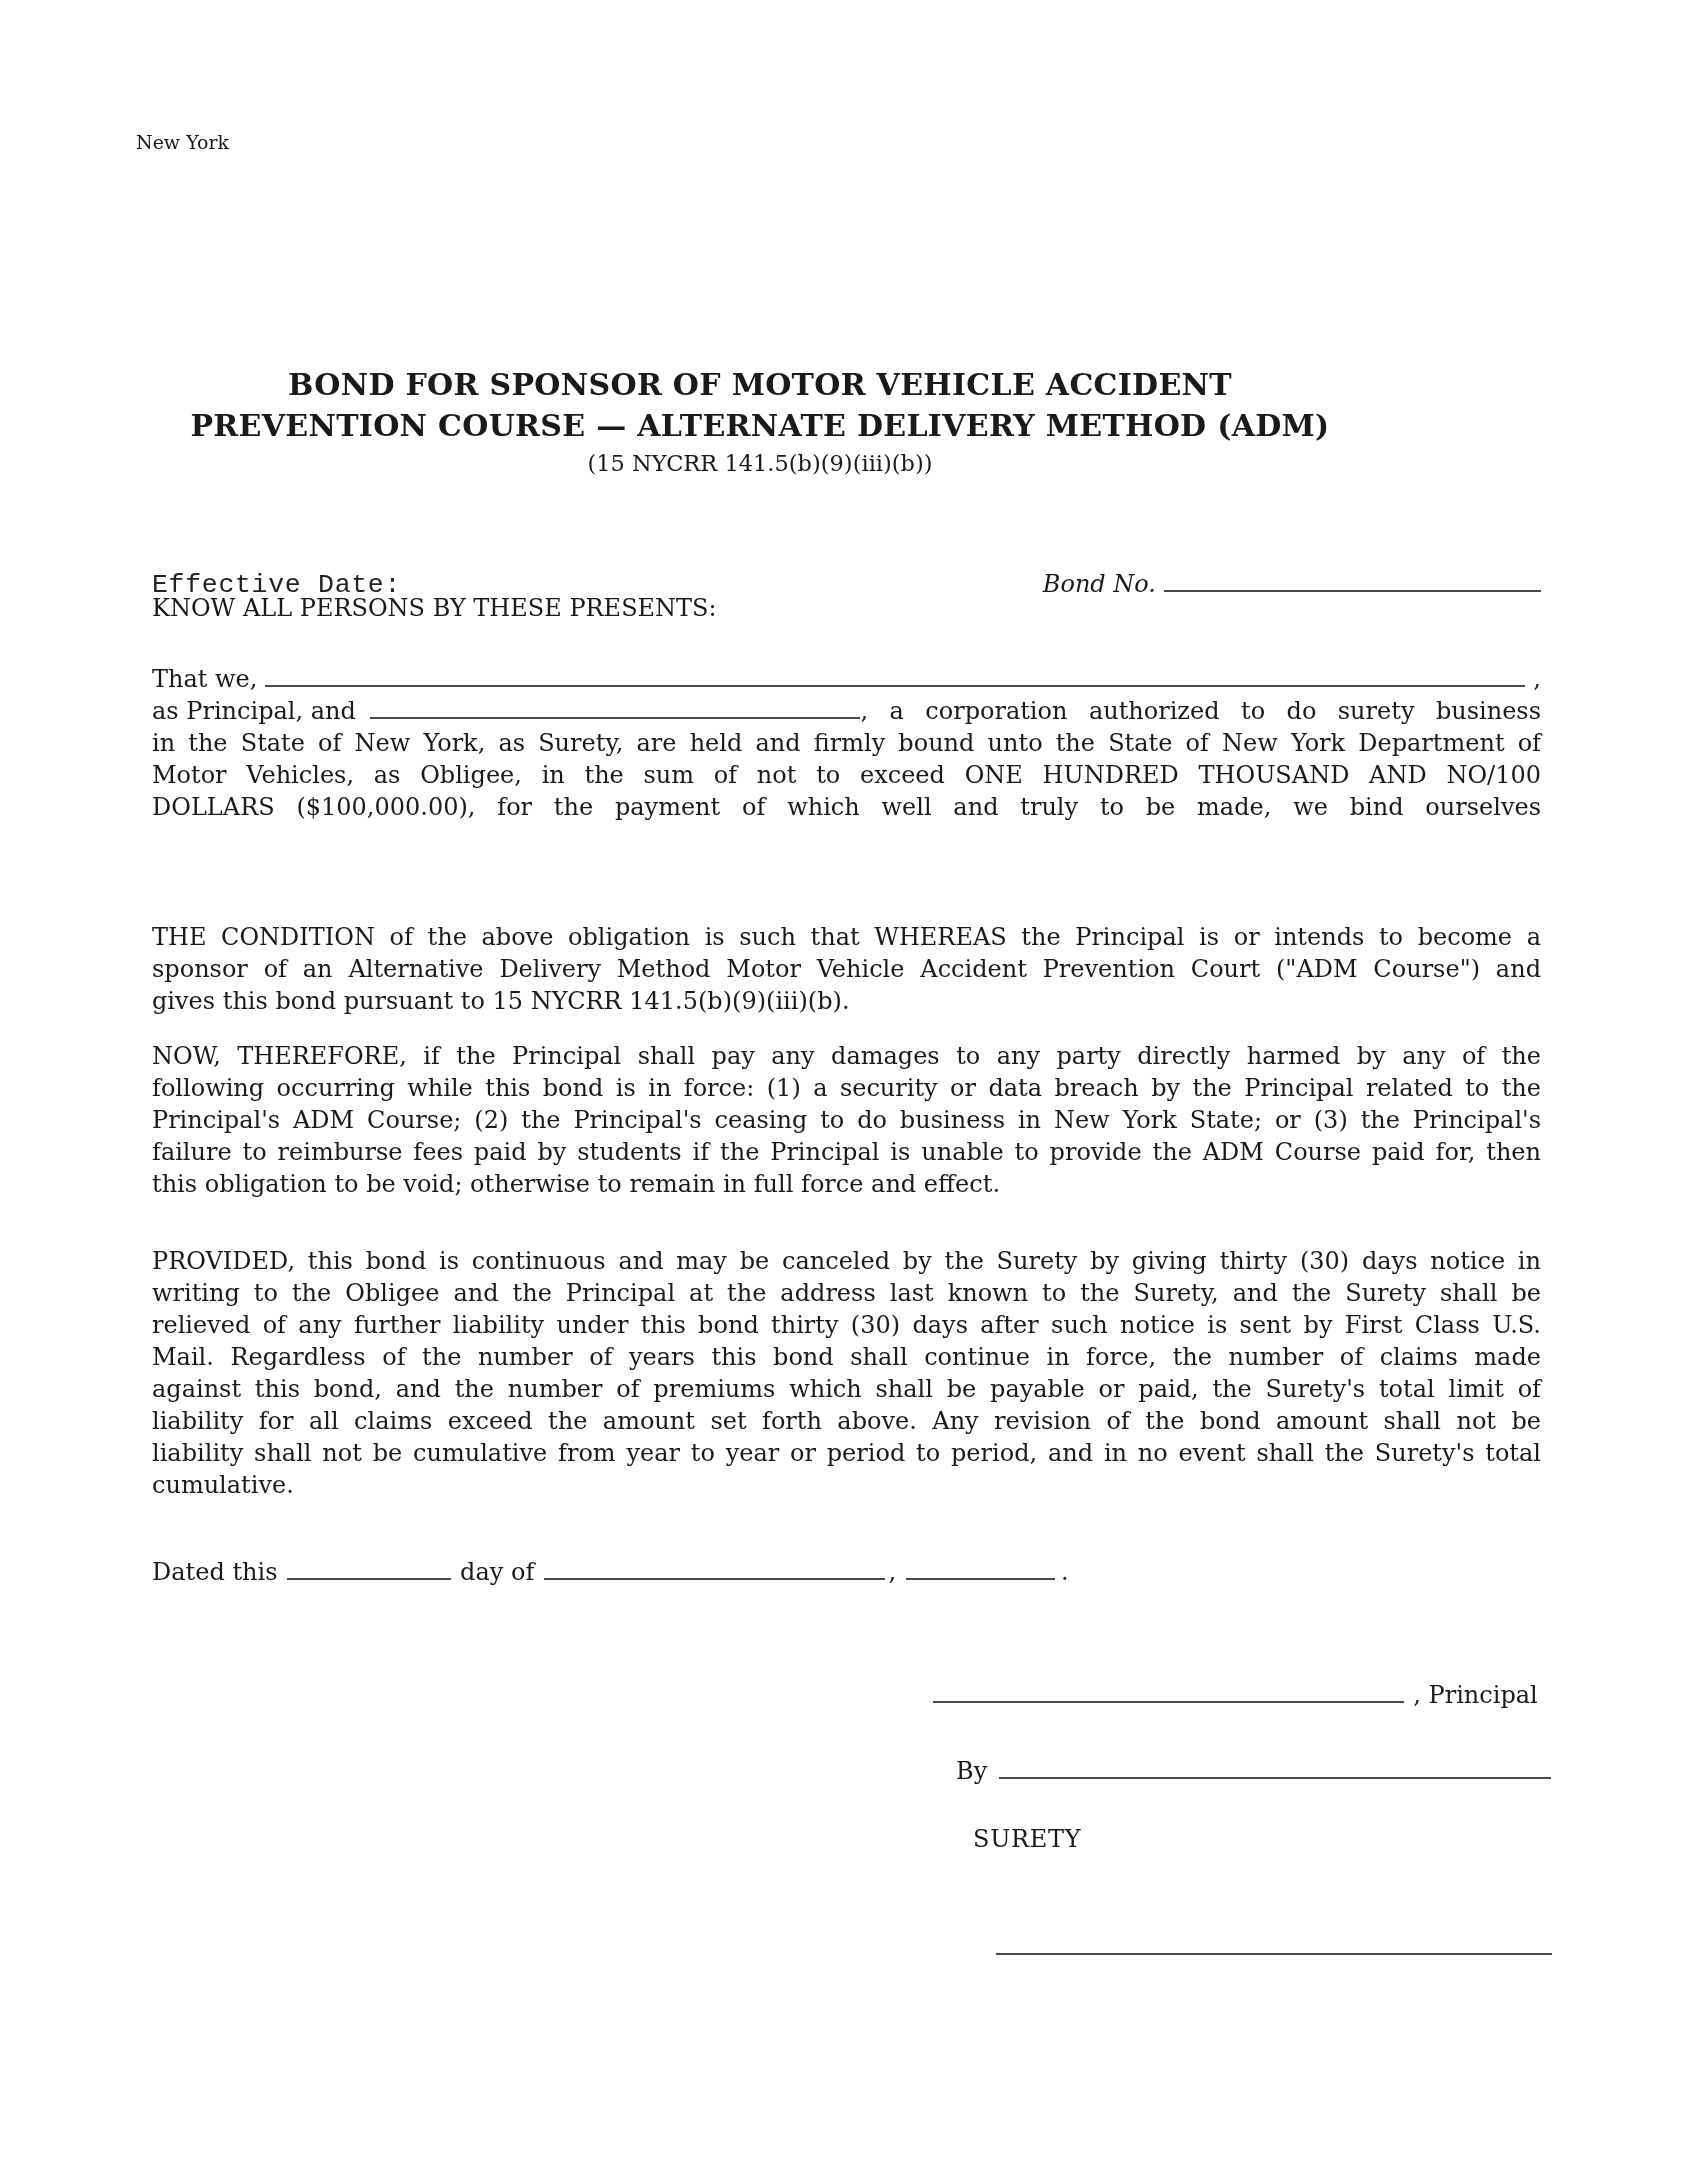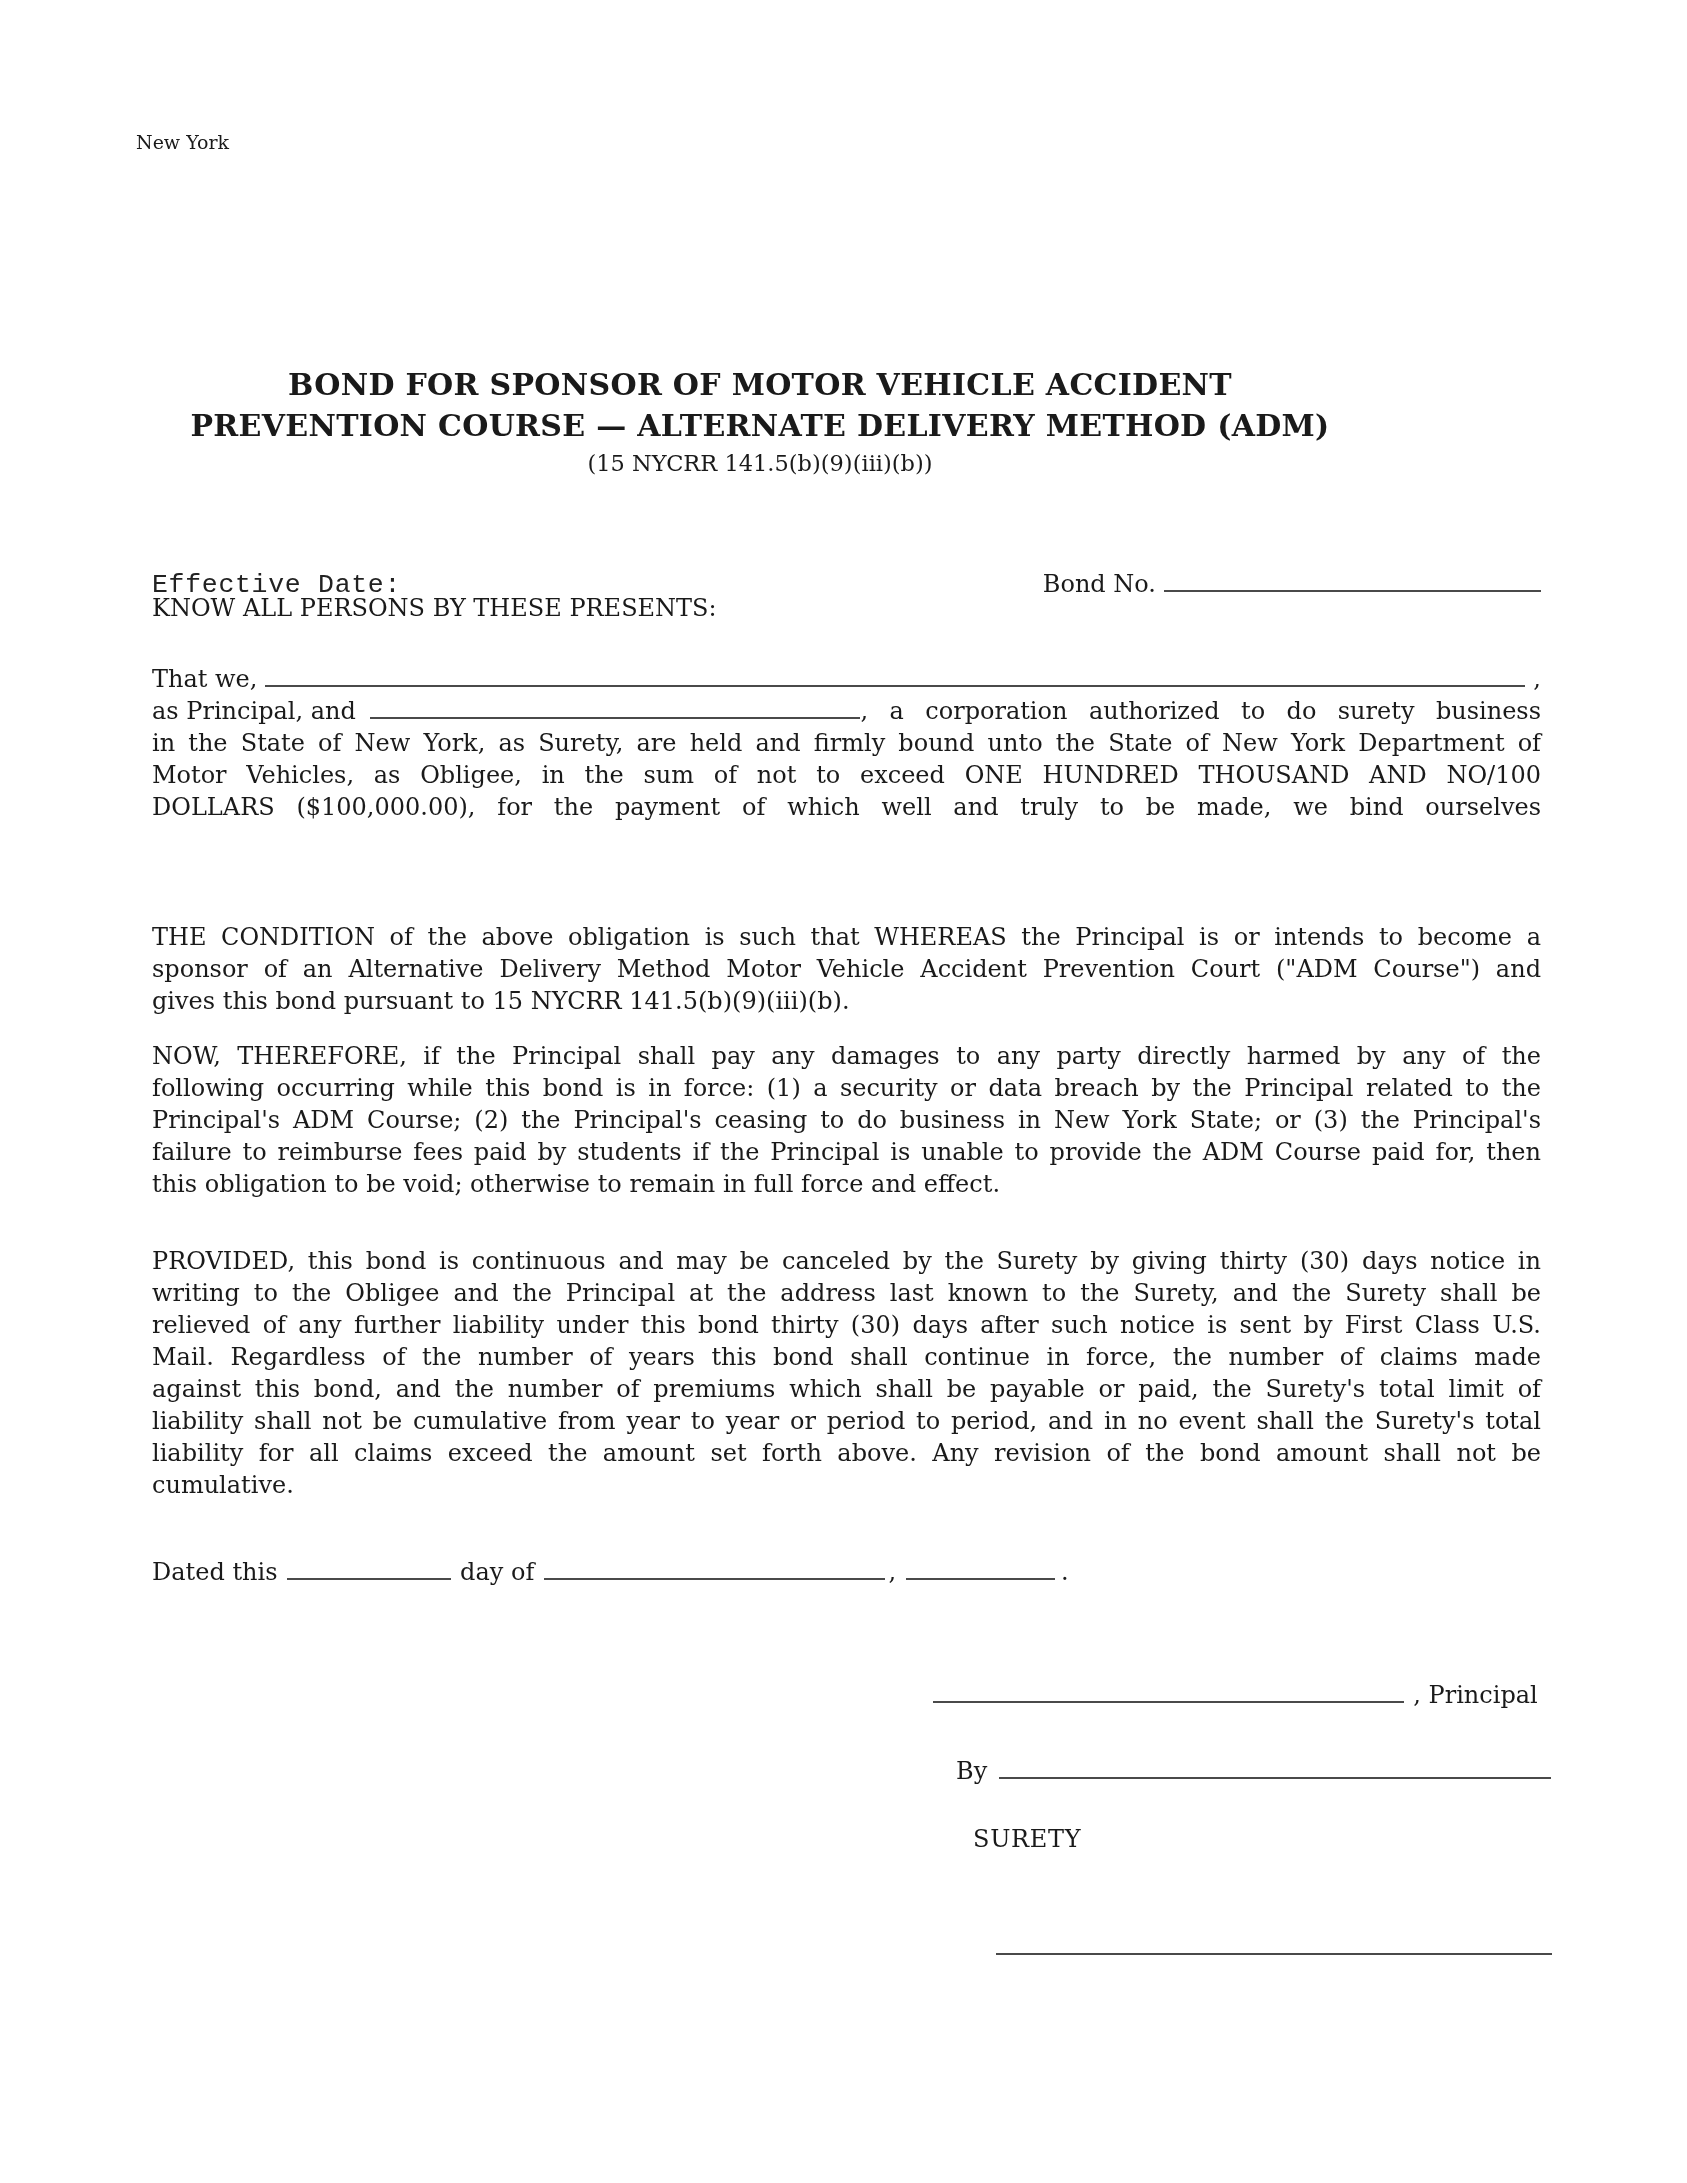--- a/index.html
+++ b/index.html
@@ -42,21 +42,21 @@
     left: 152px; top: 526px; width: 1389px;
     display: flex; align-items: baseline;
     font-size: 24px; line-height: 33px; margin-top: 42px;
   }
   .mono {
     font-family: "Liberation Mono", "DejaVu Sans Mono", monospace;
     font-size: 26.5px;
     color: #222;
     letter-spacing: 0.7px;
   }
-  .bond-group { margin-left: auto; display: flex; align-items: baseline; }
+  .bond-group { margin-left: auto; display: flex; align-items: baseline; font-style: italic; }
 
   
   .body-line { font-size: 24px; line-height: 32px; }
   .para { left: 152px; width: 1389px; }
   .para .jline { font-size: 24px; line-height: 32px; text-align: justify; text-align-last: justify; }
   .para .lline { font-size: 24px; line-height: 32px; text-align: left; }
 
   .preamble-block { left: 152px; top: 592px; font-size: 24px; line-height: 33px; }
 
   
@@ -154,22 +154,22 @@
     <div class="jline">failure to reimburse fees paid by students if the Principal is unable to provide the ADM Course paid for, then</div>
     <div class="lline">this obligation to be void; otherwise to remain in full force and effect.</div>
   </div>
 
   <div class="abs para" style="top:1245px;">
     <div class="jline">PROVIDED, this bond is continuous and may be canceled by the Surety by giving thirty (30) days notice in</div>
     <div class="jline">writing to the Obligee and the Principal at the address last known to the Surety, and the Surety shall be</div>
     <div class="jline">relieved of any further liability under this bond thirty (30) days after such notice is sent by First Class U.S.</div>
     <div class="jline">Mail.  Regardless of the number of years this bond shall continue in force, the number of claims made</div>
     <div class="jline">against this bond, and the number of premiums which shall be payable or paid, the Surety's total limit of</div>
+    <div class="jline">liability for all claims exceed the amount set forth above.  Any revision of the bond amount shall not be</div>
     <div class="jline">liability shall not be cumulative from year to year or period to period, and in no event shall the Surety's total</div>
-    <div class="jline">liability for all claims exceed the amount set forth above.  Any revision of the bond amount shall not be</div>
     <div class="lline">cumulative.</div>
   </div>
 
   <div class="abs dated-row flexrow">
     <span class="nowrap seg">Dated this</span>
     <span class="blank blank-day" style="border-bottom-color: rgb(74, 74, 74);"></span>
     <span class="nowrap seg">day of</span>
     <span class="blank blank-month" style="border-bottom-color: rgb(74, 74, 74);"></span>
     <span class="dated-comma">,</span>
     <span class="blank blank-year" style="border-bottom-color: rgb(74, 74, 74);"></span>

